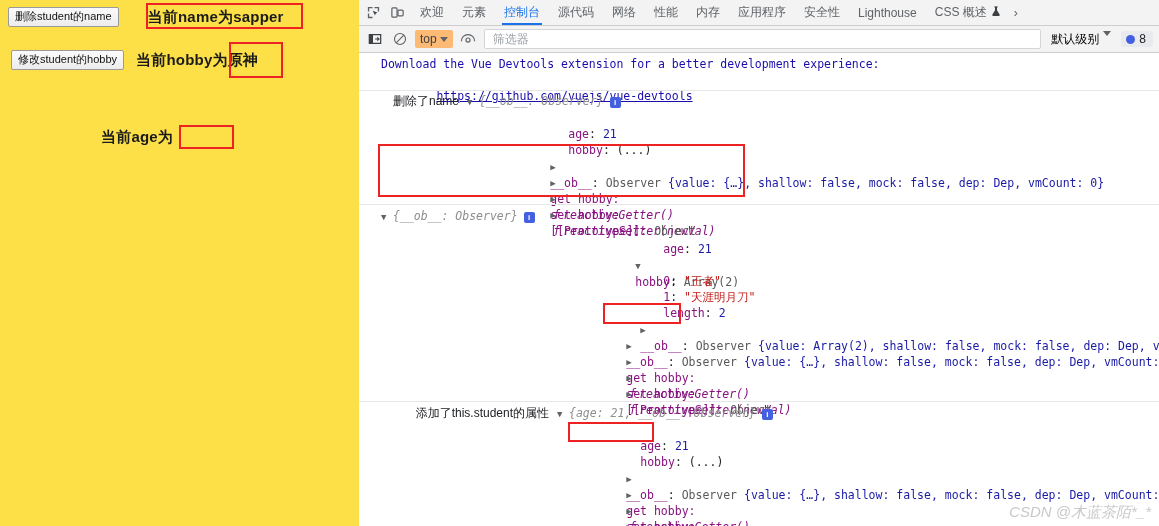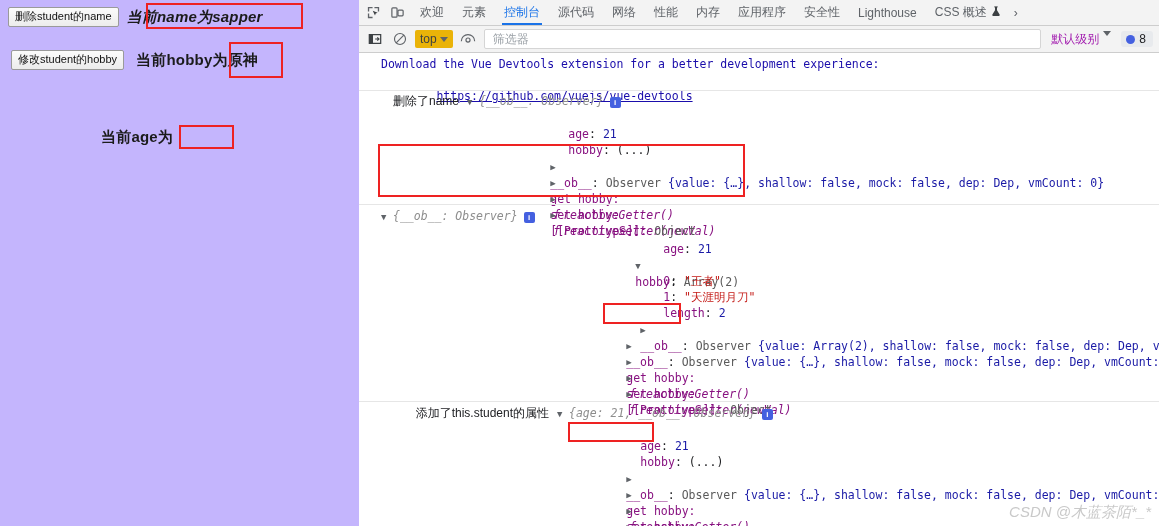--- a/index.html
+++ b/index.html
@@ -7,21 +7,21 @@
     width:1159px;height:526px;overflow:hidden;
     background:#ffffff;
     font-family:"Liberation Sans", sans-serif;
     -webkit-font-smoothing:antialiased;
   }
   .screen{position:relative;width:1159px;height:526px;}
 
   
   .page-pane{
     position:absolute;left:0;top:0;width:359px;height:526px;
-    background:#c4b5fd;border-right:1px solid #d0d0d0;overflow:hidden;
+    background:#fde047;border-right:1px solid #d0d0d0;overflow:hidden;
   }
   .pg-row{position:absolute;display:flex;align-items:center;white-space:nowrap;}
   .pg-btn{
     display:inline-block;
     background:linear-gradient(#fbfbfb,#ececec);
     border:1px solid #9a9a9a;
     border-radius:2px;
     color:#111;
     font-size:11px;
     font-family:"Liberation Sans", sans-serif;
@@ -78,26 +78,26 @@
   .dt-filter{
     height:26px;min-height:26px;
     display:flex;align-items:center;
     background:#f3f3f3;
     border-bottom:1px solid #cdcdcd;
     padding:0 6px;gap:6px;font-size:12px;
   }
   .f-icon{width:19px;height:19px;display:flex;align-items:center;justify-content:center;border-radius:2px;}
   .ctx-select{
     display:flex;align-items:center;gap:3px;
-    background:#eab308;border-radius:2px;
+    background:#fdba74;border-radius:2px;
     padding:2px 5px;color:#3c4043;font-size:12px;
   }
   .lvl-select{
     display:flex;gap:4px;
-    padding:2px 4px;color:#a21caf;font-size:12px;white-space:nowrap;
+    padding:2px 4px;color:#000000;font-size:12px;white-space:nowrap;
   }
   .caret{
     width:0;height:0;border-left:4px solid transparent;border-right:4px solid transparent;
     border-top:5px solid #5f6368;display:inline-block;
   }
   .filter-input{
     flex:1;height:18px;background:#fff;border:1px solid #d5d5d5;border-radius:2px;
     display:flex;align-items:center;padding:0 6px;min-width:40px;
   }
   .filter-input input{
@@ -156,21 +156,21 @@
 </style>
 </head>
 <body>
 
 <div class="screen">
 
   <div class="page-pane">
 
     <div class="pg-row" style="left:8px;top:7px;">
       <button class="pg-btn">删除student的name</button>
-      <span class="pg-text" style="margin-left:8px;font-style:italic;">当前name为sapper</span>
+      <span class="pg-text" style="margin-left:29px;">当前name为sapper</span>
     </div>
     <div class="redbox rb1"></div>
 
     <div class="pg-row" style="left:11px;top:50px;">
       <button class="pg-btn">修改student的hobby</button>
       <span class="pg-text" style="margin-left:12px;">当前hobby为原神</span>
     </div>
     <div class="redbox rb2"></div>
 
 

